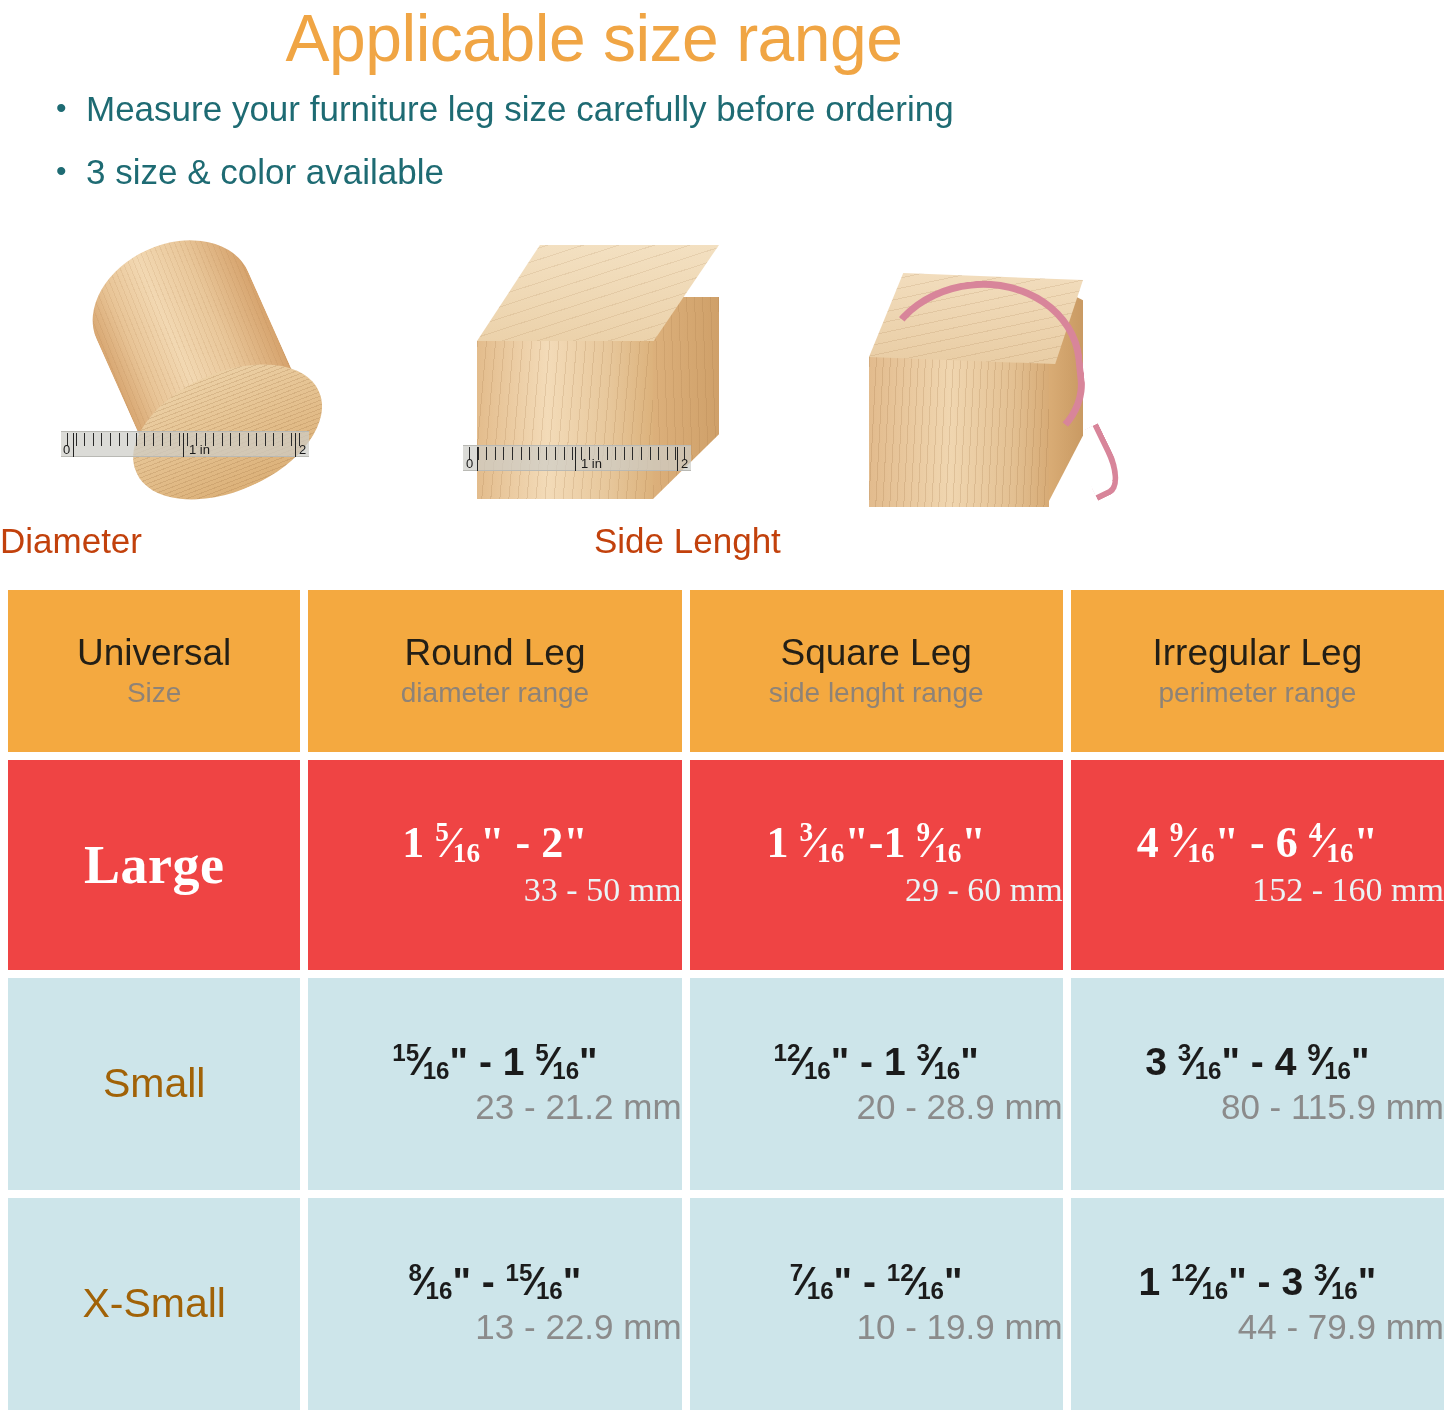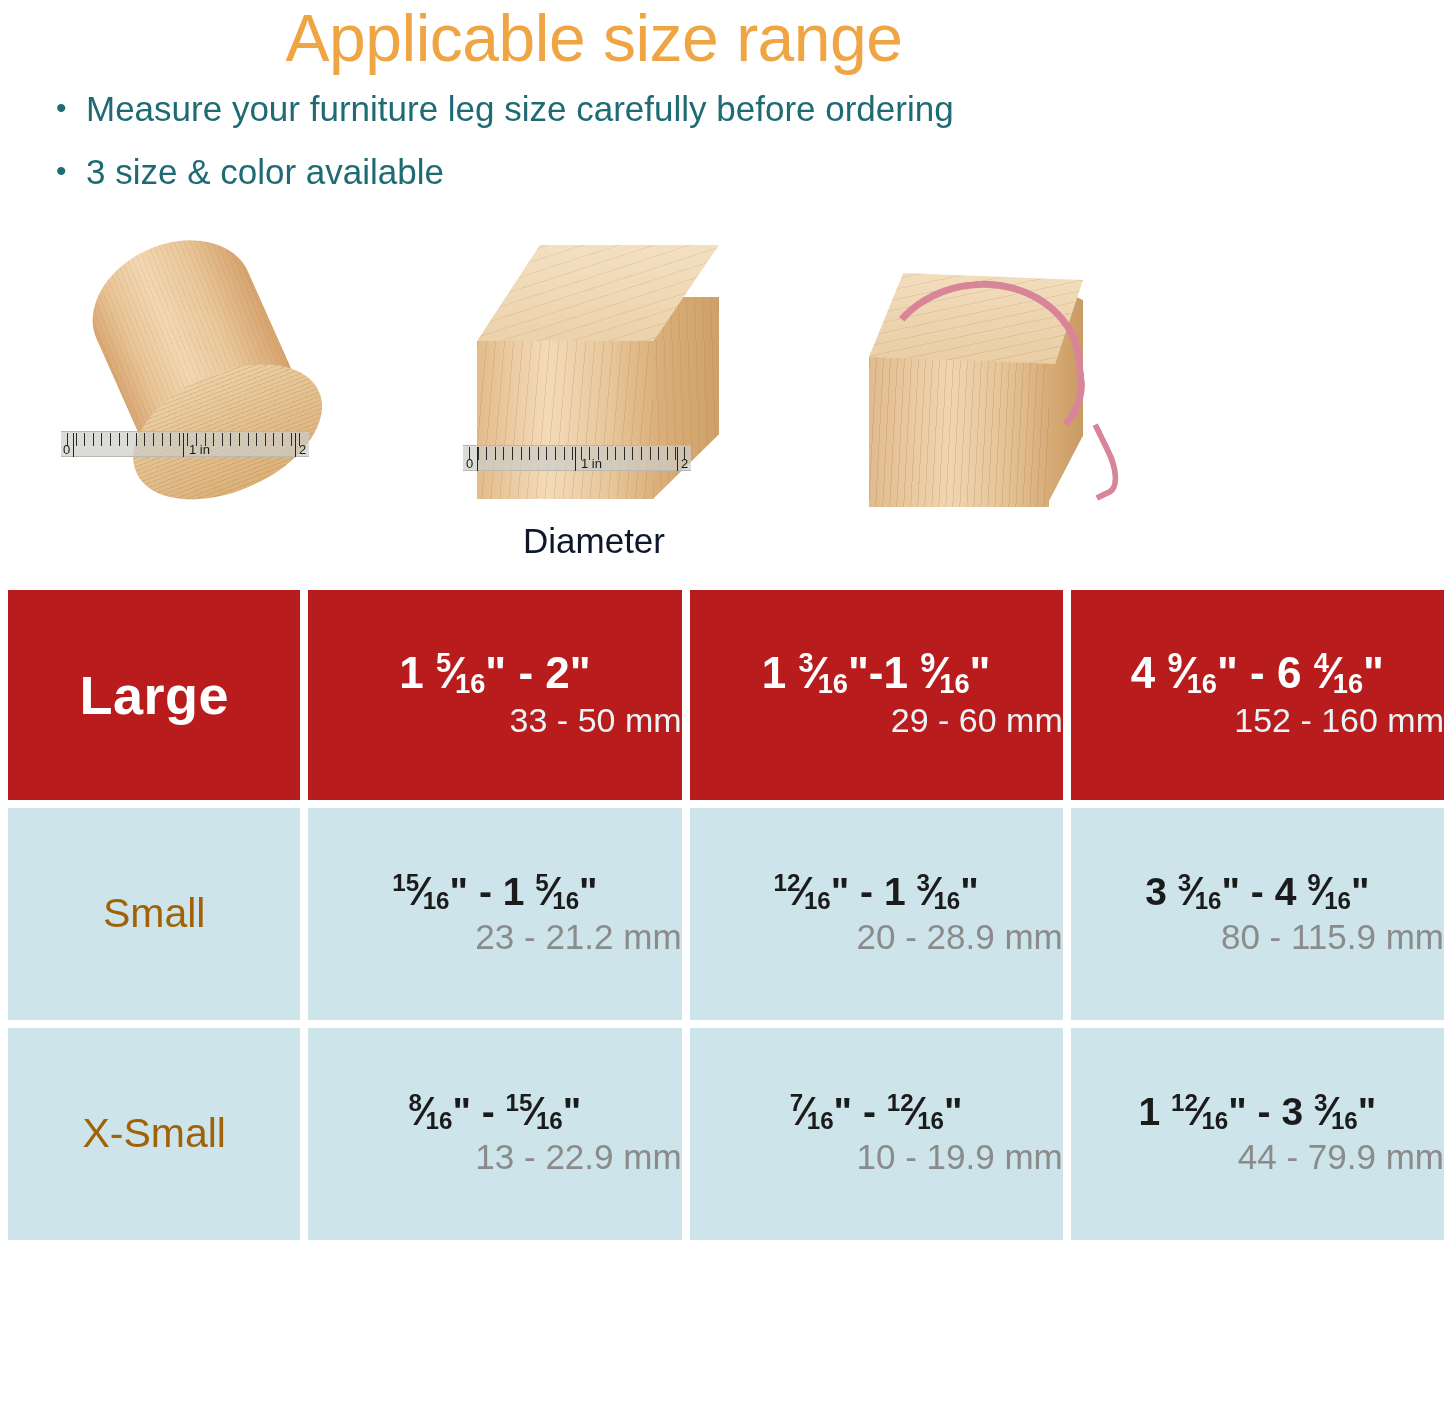--- a/index.html
+++ b/index.html
@@ -184,23 +184,22 @@
     left: 200px; top: 204px;
     width: 70px; height: 34px;
     border-top: 6px solid #d8859a;
     border-right: 6px solid #d8859a;
     border-radius: 0 58% 0 0;
     transform: rotate(64deg);
     z-index: 5;
   }
 
   .illus-label {
-    text-align: center;
     font-size: 35px;
-    color: #0f172a;
+    color: #c2410c;
     line-height: 1;
     padding-top: 2px;
   }
   .labels-row { display: flex; margin-top: 8px; }
   .labels-row > div { flex: 1; }
 
   
   .table {
     margin-top: 24px;
     width: 1452px;
@@ -226,21 +225,21 @@
     color: #231f16;
     line-height: 1.12;
   }
   .head-sub {
     font-size: 28px;
     color: #8e8377;
     line-height: 1.2;
     margin-top: 2px;
   }
 
-  .row-large td { background: #b91c1c; }
+  .row-large td { background: #ef4444; font-family: Liberation Serif, serif; }
   .row-light td { background: #CDE5EA; }
 
   .cell-large { height: 210px; }
   .cell-small { height: 212px; }
 
   .size-large {
     font-size: 54px;
     font-weight: bold;
     color: #ffffff;
     letter-spacing: 0.5px;
@@ -348,24 +347,43 @@
           <div class="string"></div>
           <div class="string-tail"></div>
         </div>
       </div>
     </div>
 
   </div>
 
   <div class="labels-row">
     <div class="illus-label">Diameter</div>
+    <div class="illus-label">Side Lenght</div>
   </div>
 
   <table class="table">
     <tbody>
+      <tr>
+        <td class="head-cell col-size">
+          <div class="head-main">Universal</div>
+          <div class="head-sub">Size</div>
+        </td>
+        <td class="head-cell col-data">
+          <div class="head-main">Round Leg</div>
+          <div class="head-sub">diameter range</div>
+        </td>
+        <td class="head-cell col-data">
+          <div class="head-main">Square Leg</div>
+          <div class="head-sub">side lenght range</div>
+        </td>
+        <td class="head-cell col-data">
+          <div class="head-main">Irregular Leg</div>
+          <div class="head-sub">perimeter range</div>
+        </td>
+      </tr>
 
       <tr class="row-large">
         <td class="cell-large col-size">
           <div class="size-large">Large</div>
         </td>
         <td class="cell-large col-data">
           <div class="val-main">1 <span class="frac"><sup>5</sup><span class="sl">⁄</span><sub>16</sub></span>" - 2"</div>
           <div class="val-sub">33 - 50 mm</div>
         </td>
         <td class="cell-large col-data">

